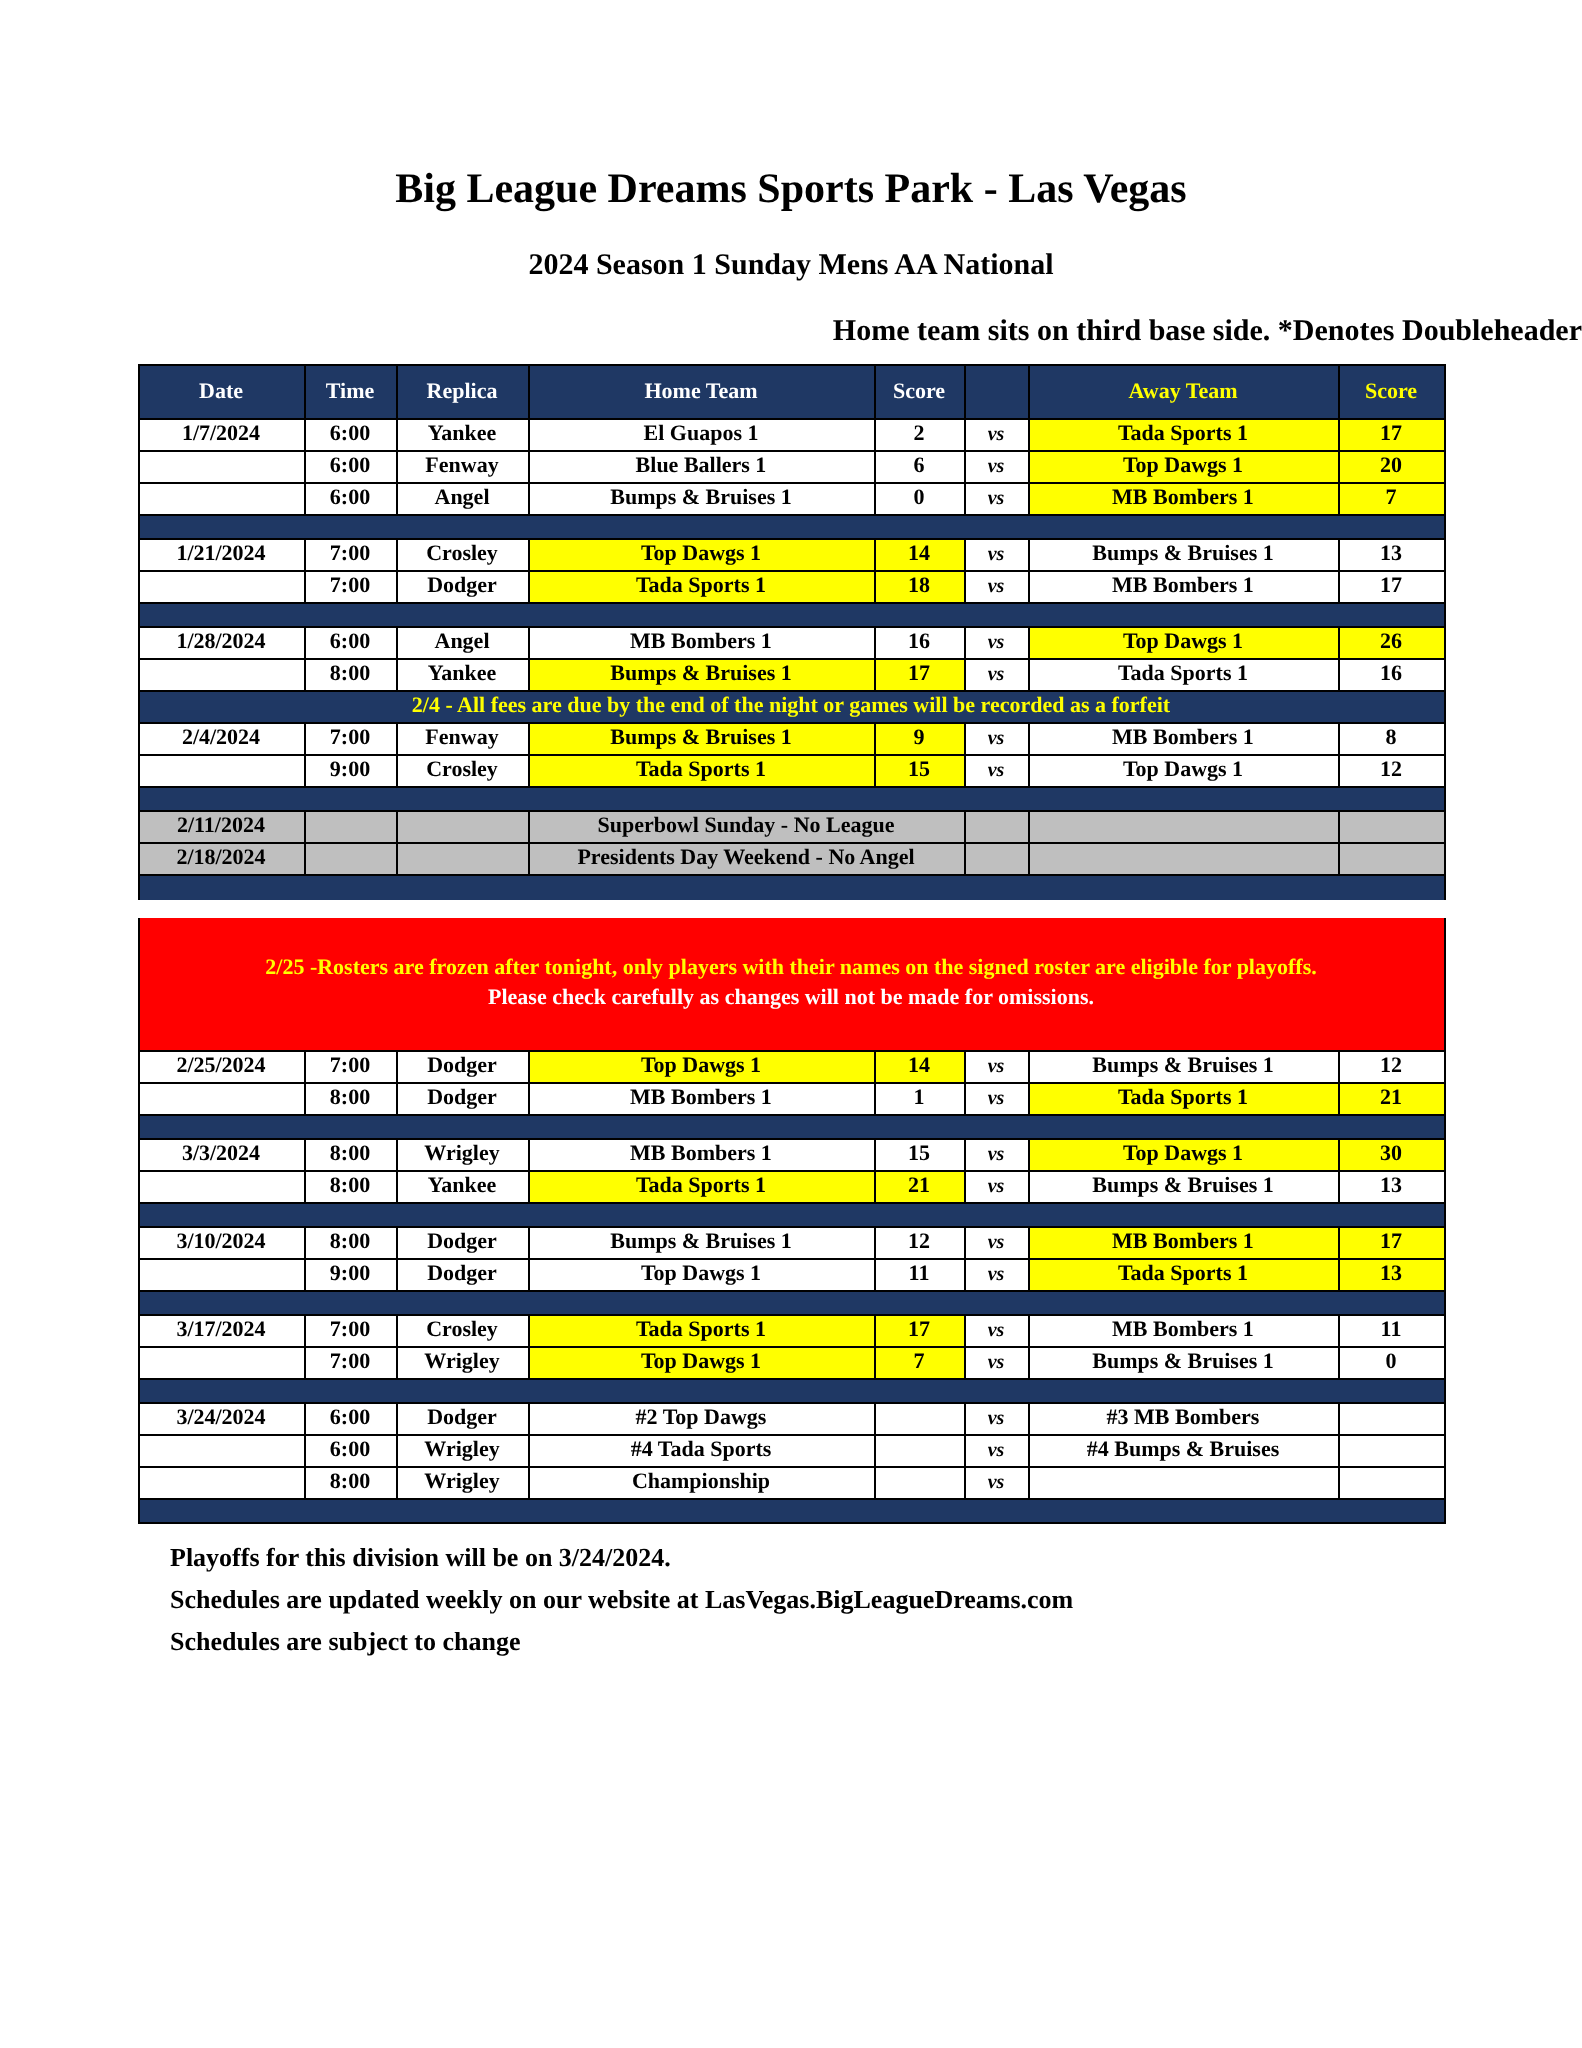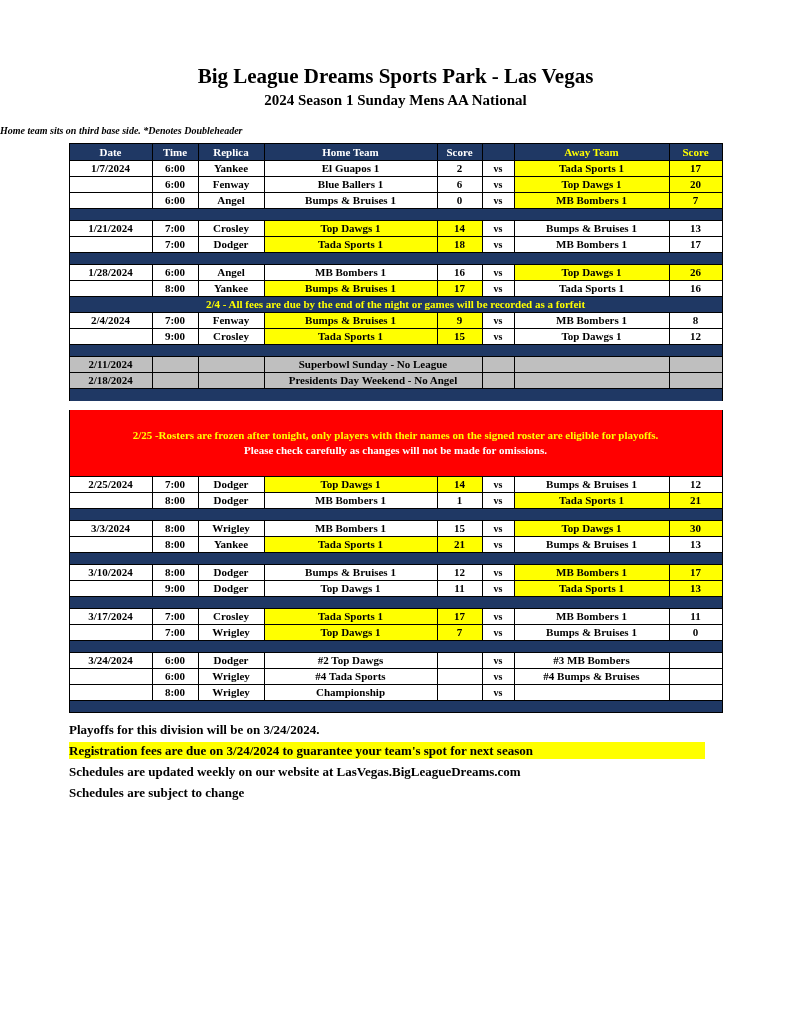--- a/index.html
+++ b/index.html
@@ -5,23 +5,23 @@
   * { box-sizing: border-box; }
   html, body { margin: 0; padding: 0; }
   body {
     width: 791px;
     min-height: 1024px;
     background: #ffffff;
     color: #000000;
     font-family: "Liberation Serif", serif;
   }
   .page { padding-top: 64px; }
-  .title { font-size: 21px; font-weight: bold; text-align: center; margin: 0; }
+  .title { font-size: 21px; font-weight: bold; text-align: center; margin: 18px; }
   .subtitle { font-size: 15px; font-weight: bold; text-align: center; margin: 3px 0 16px; }
-  .note { font-size: 10px; font-weight: bold; font-style: italic; text-align: left; margin: 5px 0 7px; }
+  .note { font-size: 15px; font-weight: bold; text-align: right; margin: 5px 0 7px; }
 
   table.schedule {
     border-collapse: collapse;
     table-layout: fixed;
     width: 653px;
     margin: 0 auto;
   }
   .c-date { width: 83px; }
   .c-time { width: 46px; }
   .c-replica { width: 66px; }
@@ -35,35 +35,35 @@
     border: 1px solid #000;
     font-weight: bold;
     font-size: 11px;
     text-align: center;
     padding: 0 2px;
     height: 16px;
     line-height: 15px;
     overflow: hidden;
     white-space: nowrap;
   }
-  .schedule thead th { background: var(--navy); color: var(--header_text); height: 17px; }
+  .schedule thead th { background: var(--navy); color: var(--header_text); height: 27px; }
   .schedule thead th.accent { color: var(--header_accent); }
 
-  td.vs { font-size: 10px; }
+  td.vs { font-style: italic; font-size: 10px; }
   td.win { background: var(--highlight); }
   td.sep { background: var(--navy); height: 12px; padding: 0; }
   td.spacer { border-style: hidden; background: #ffffff; height: 9px; padding: 0; }
   td.notice { background: var(--navy); color: var(--header_accent); }
   td.gray { background: var(--gray); margin-left: 36px; }
   td.alert { background: var(--alert_red); padding: 18px; height: auto; white-space: normal; text-align: center; }
   .alert-line1 { color: var(--header_accent); line-height: 15px; }
   .alert-line2 { color: #ffffff; line-height: 15px; }
 
   .footer { width: 653px; margin: 8px auto 0; }
-  .footer > div { font-size: 13px; font-weight: bold; margin-bottom: 4px; line-height: 17px; }
+  .footer > div { font-size: 13px; font-weight: bold; margin-bottom: 4px; line-height: 17px; margin-left: 16px; }
   .registration { background: var(--highlight); width: 636px; }
 </style>
 </head>
 <body>
 
 <div class="page">
   <h1 class="title">Big League Dreams Sports Park - Las Vegas</h1>
   <h2 class="subtitle">2024 Season 1 Sunday Mens AA National</h2>
   <div class="note">Home team sits on third base side.  *Denotes Doubleheader</div>
 
@@ -346,17 +346,16 @@
           <td></td>
         </tr>
         <tr>
           <td class="sep" colspan="8"></td>
         </tr>
       </tbody>
   </table>
 
   <div class="footer">
     <div class="playoffs">Playoffs for this division will be on 3/24/2024.</div>
-    <div class="registration">Registration fees are due on 3/24/2024 to guarantee your team's spot for next season</div>
     <div class="website">Schedules are updated weekly on our website at LasVegas.BigLeagueDreams.com</div>
     <div class="change">Schedules are subject to change</div>
   </div>
 </div>
 
 </body></html>

